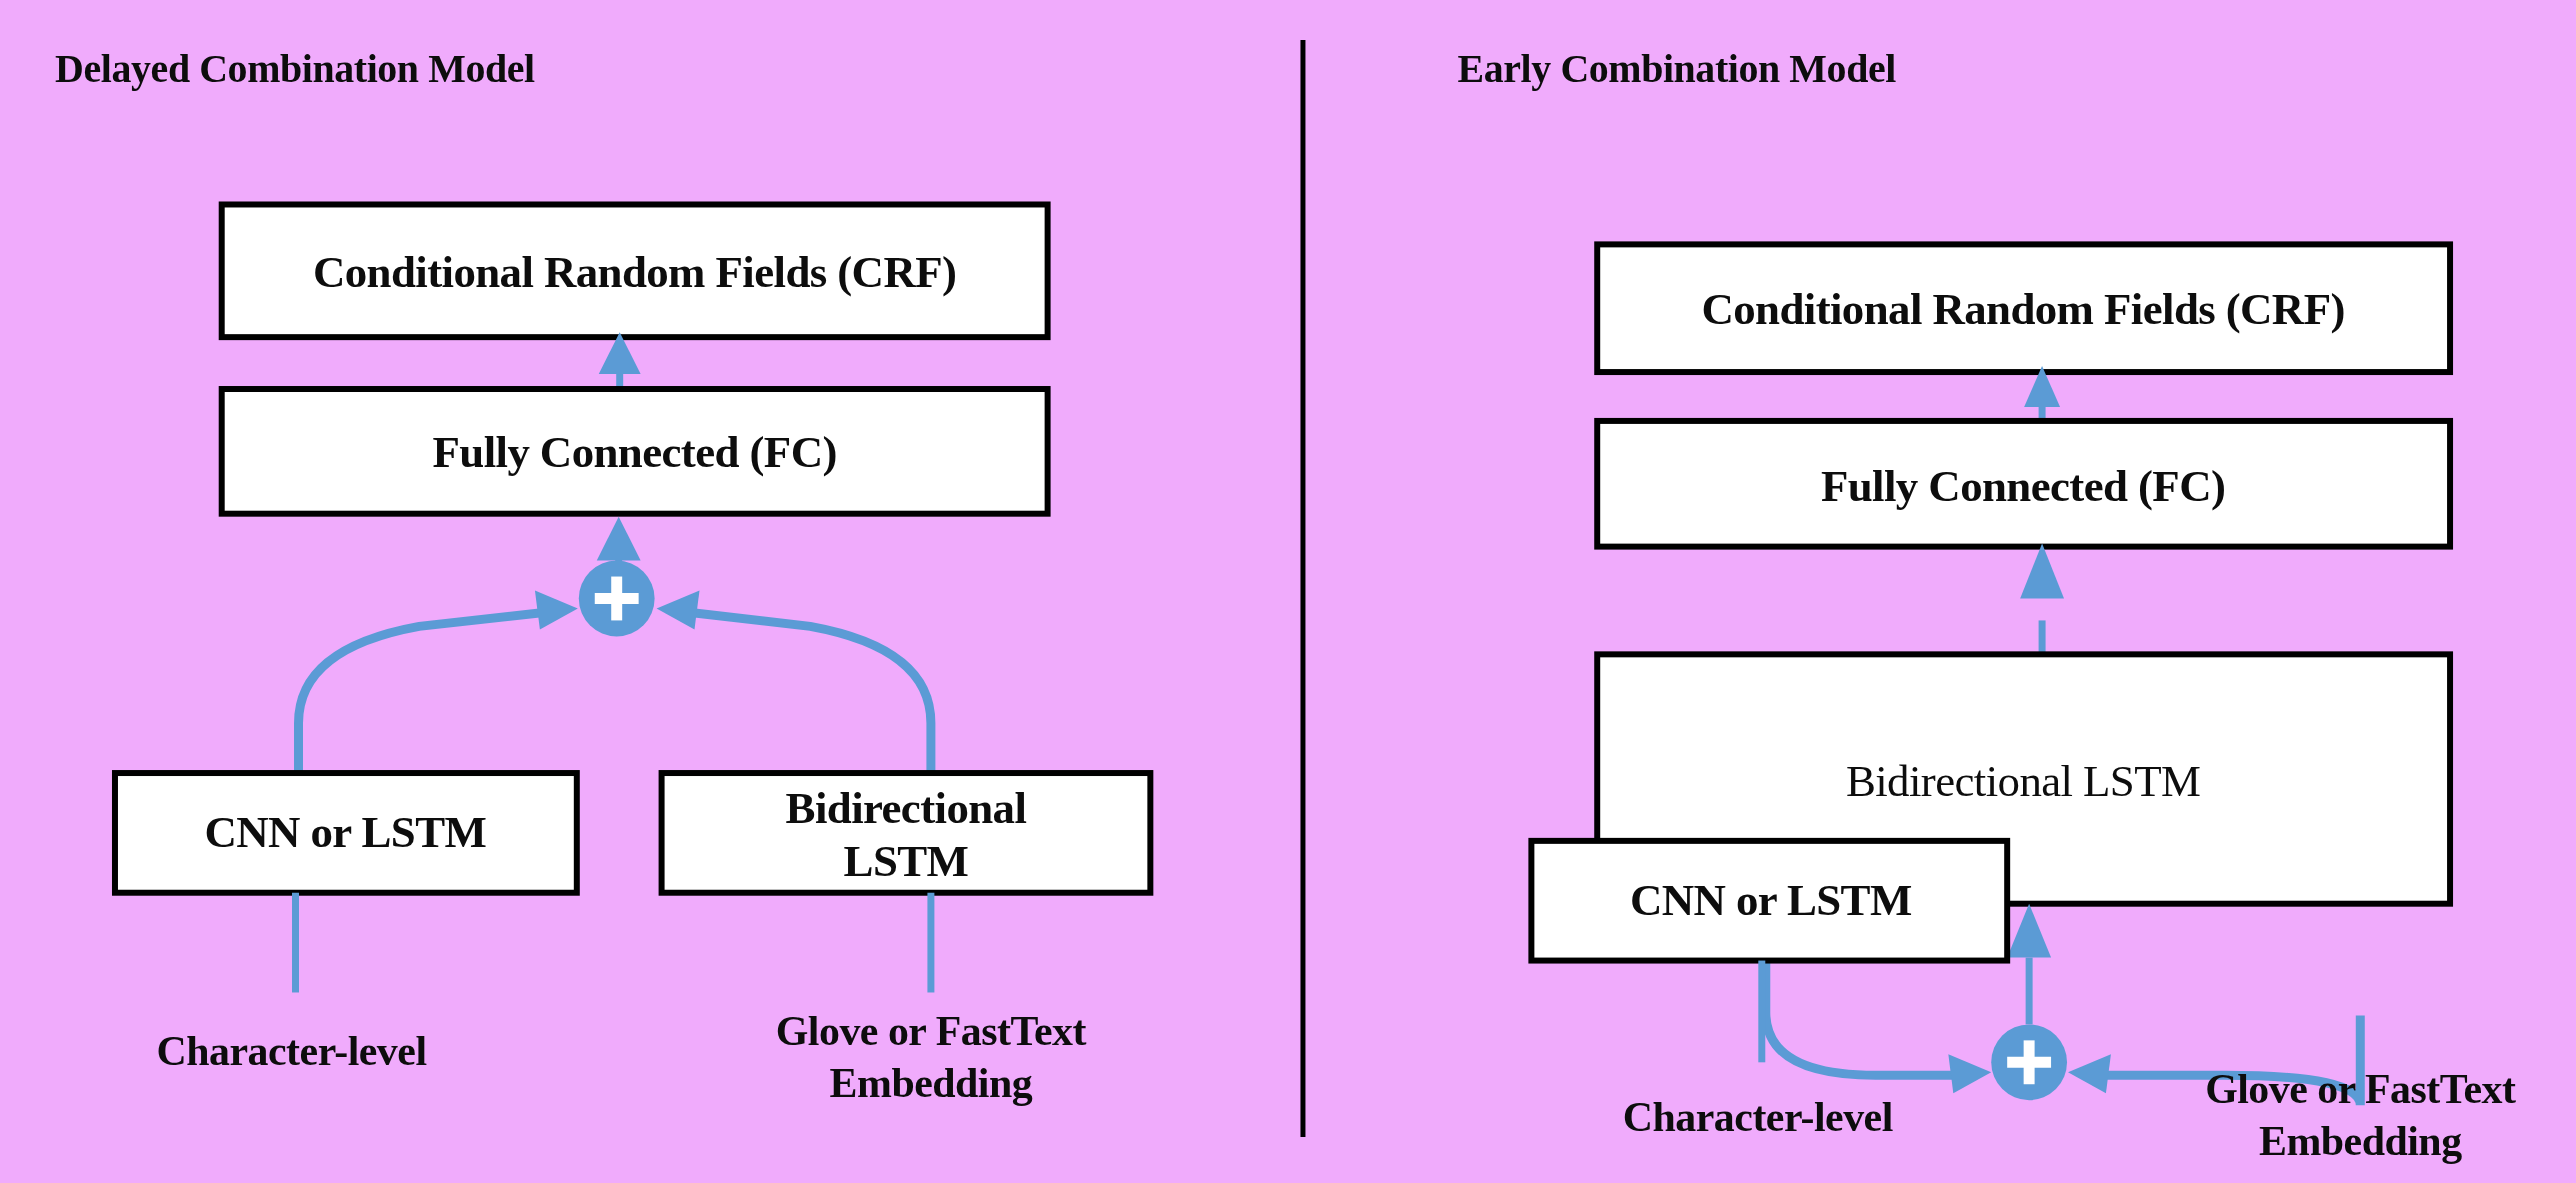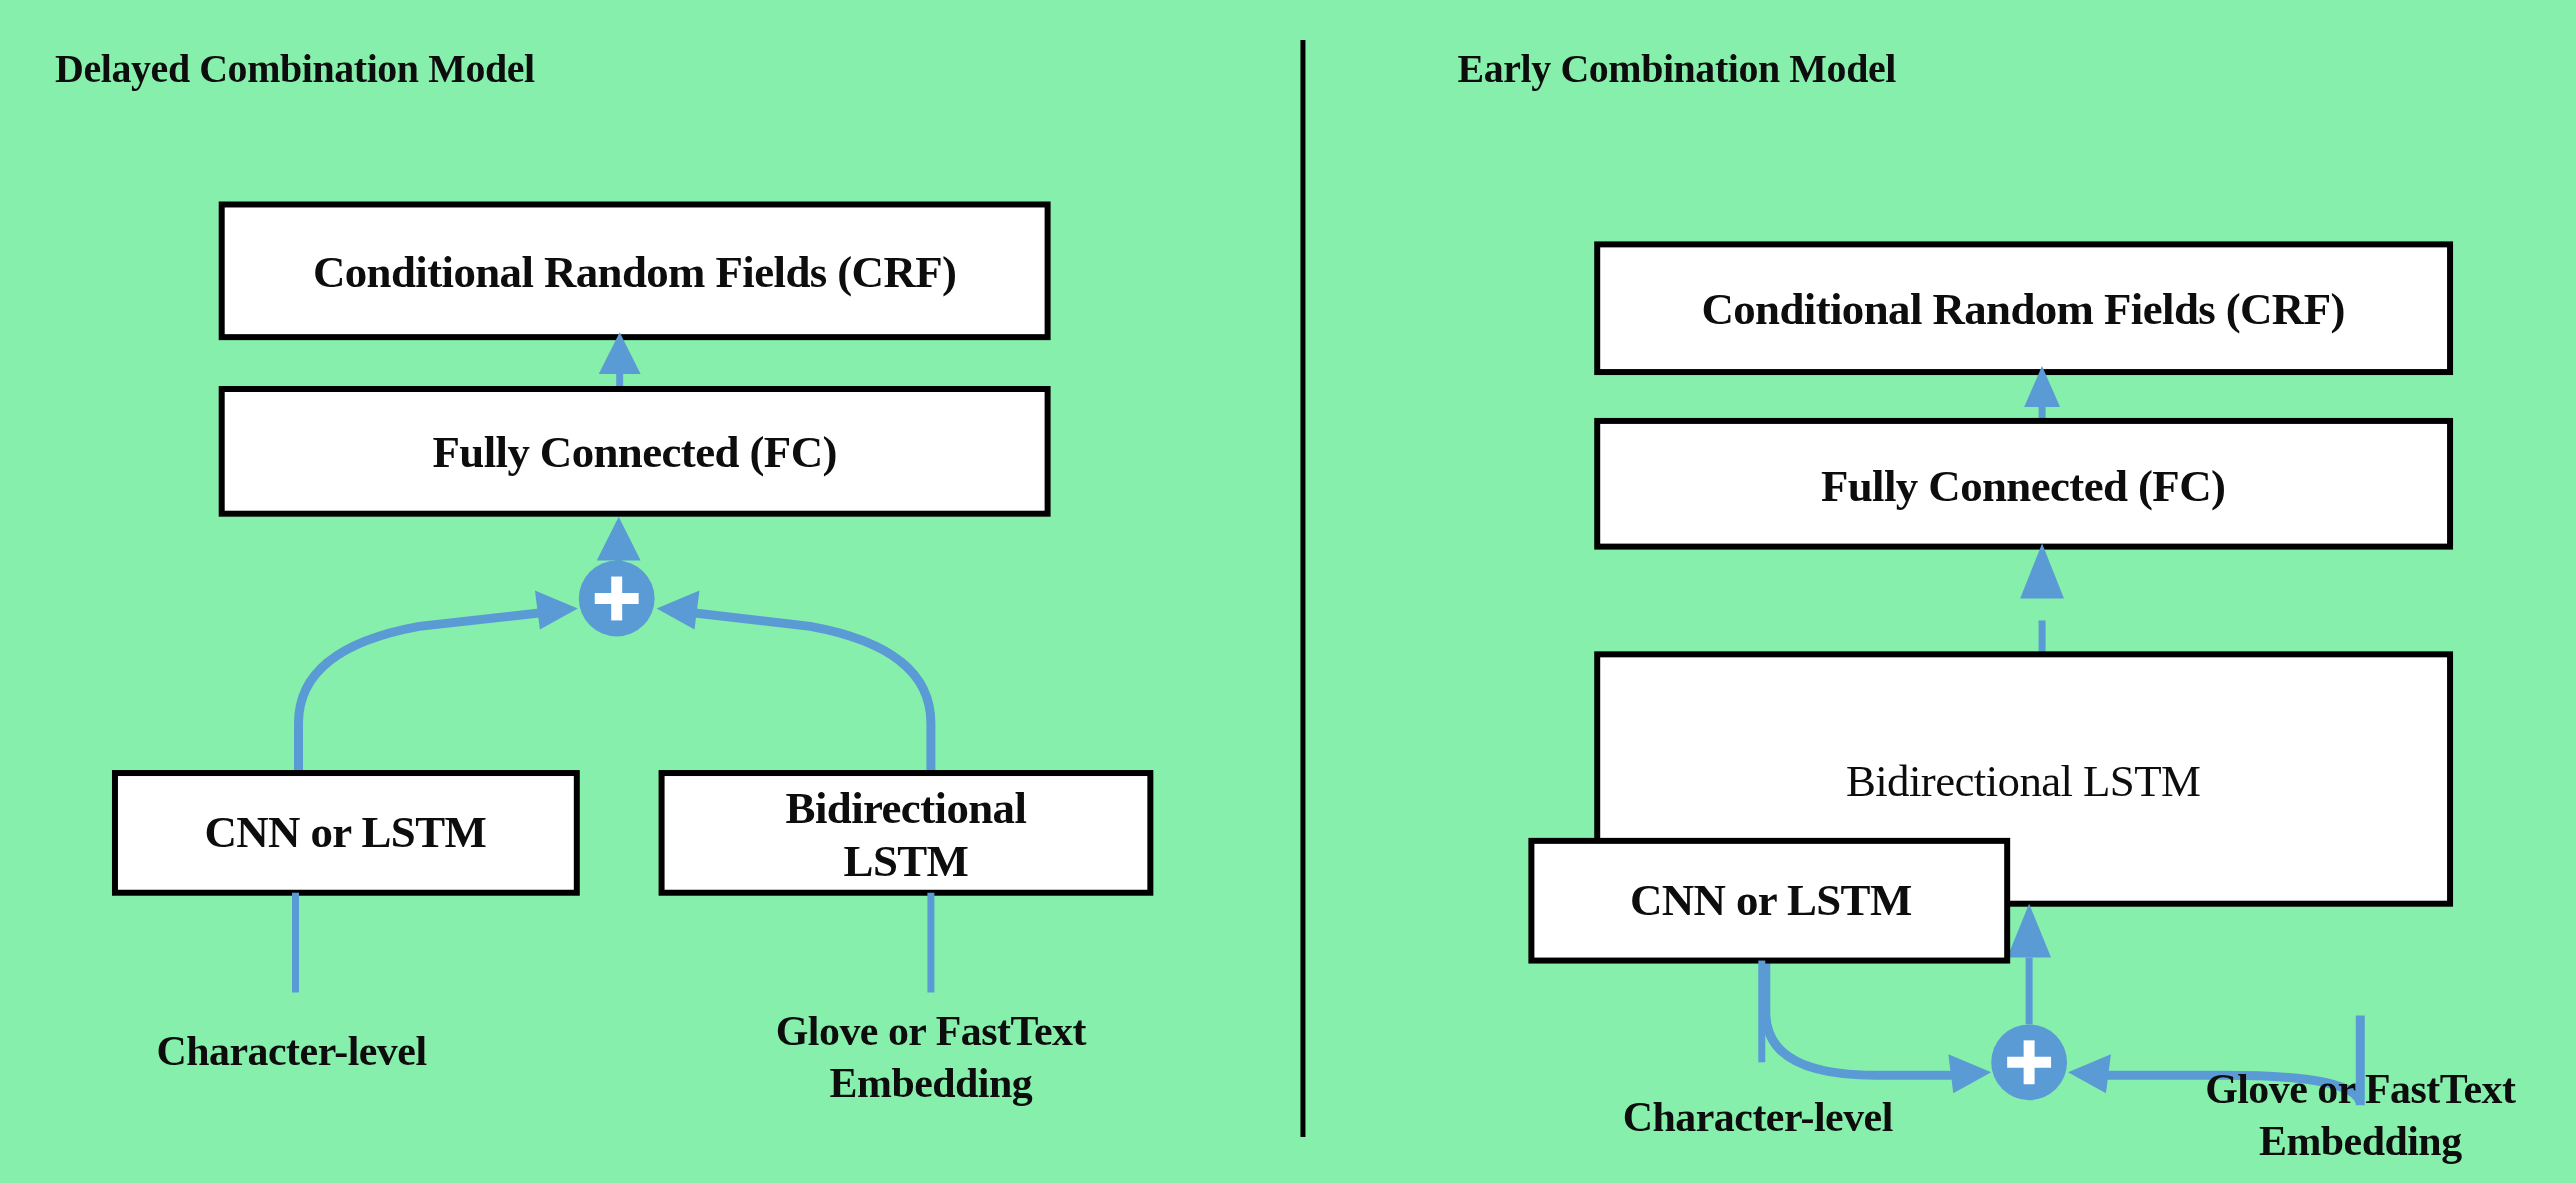--- a/index.html
+++ b/index.html
@@ -5,21 +5,21 @@
 <style>
   html, body {
     margin: 0;
     padding: 0;
     background: #ffffff;
   }
   #page {
     position: relative;
     width: 2576px;
     height: 1183px;
-    background: #86efac;
+    background: #f0abfc;
     overflow: hidden;
     font-family: "Liberation Serif", "DejaVu Serif", serif;
   }
   #diagram-svg {
     position: absolute;
     left: 0;
     top: 0;
     width: 2576px;
     height: 1183px;
   }

